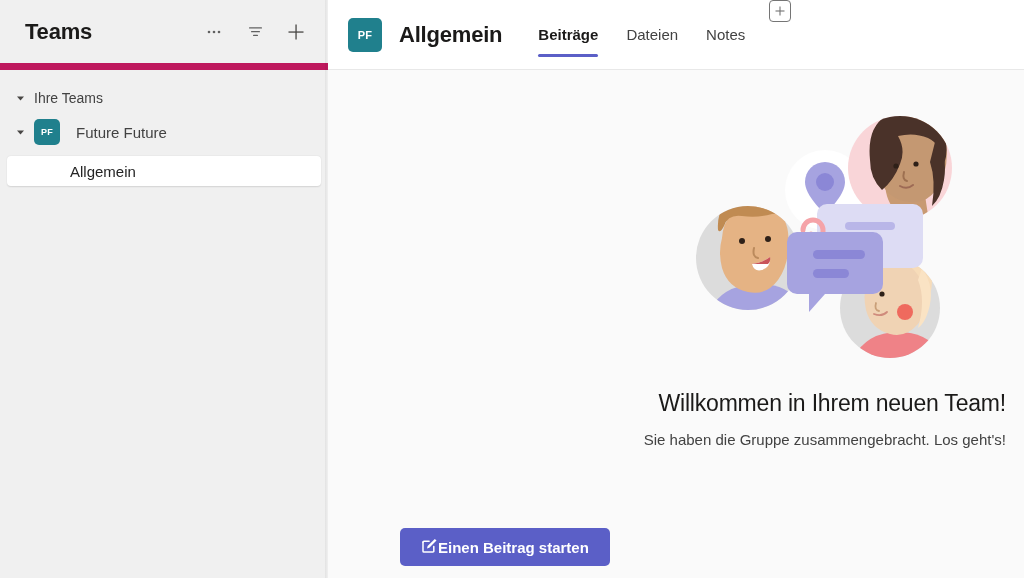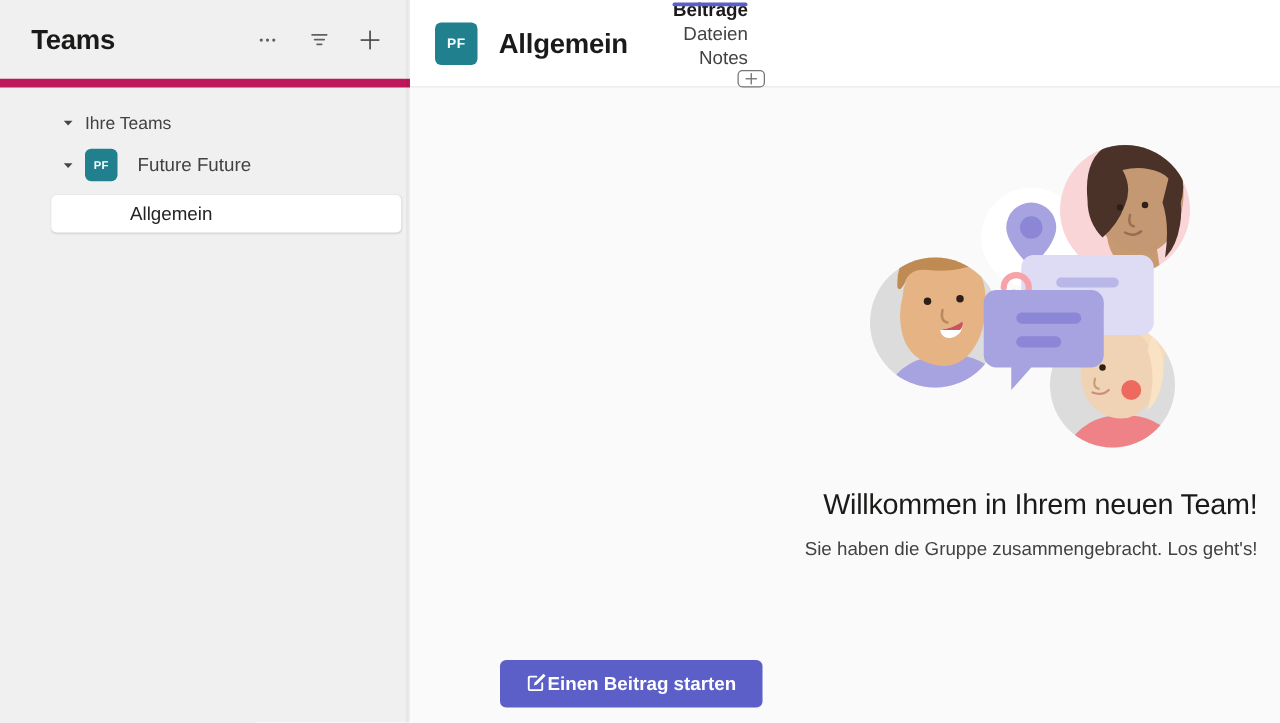--- a/index.html
+++ b/index.html
@@ -67,21 +67,20 @@
     justify-content: center;
     border-radius: 4px;
     cursor: pointer;
     color: #616161;
   }
 
   .tree {
     padding-top: 14px;
     flex: 1;
     overflow: hidden;
-    margin-left: 34px;
   }
   .tree-row {
     display: flex;
     align-items: center;
     height: 28px;
     padding-left: 12px;
     cursor: pointer;
     font-size: 14px;
     color: #424242;
   }
@@ -185,24 +184,23 @@
   .main-title {
     font-size: 22px;
     font-weight: bold;
     color: #1b1a19;
     margin-left: 17px;
     margin-right: 22px;
     letter-spacing: -0.2px;
   }
   .tabs {
     display: flex;
-    align-items: flex-end;
+    align-items: flex-start;
     height: 70px;
     gap: 0px;
-    flex-direction: column;
   }
   .tab {
     position: relative;
     height: 70px;
     display: flex;
     align-items: center;
     padding: 0 14px;
     font-size: 15px;
     color: #424242;
     cursor: pointer;

